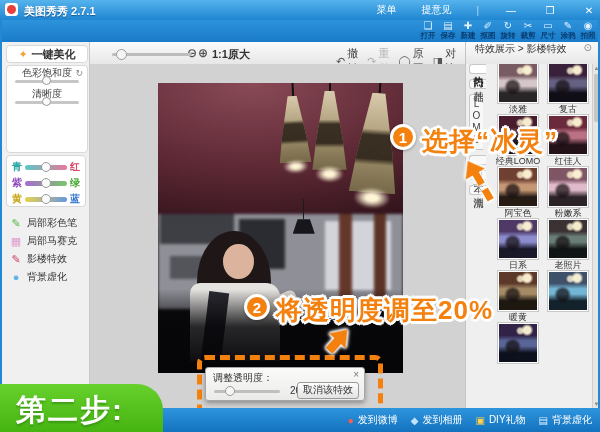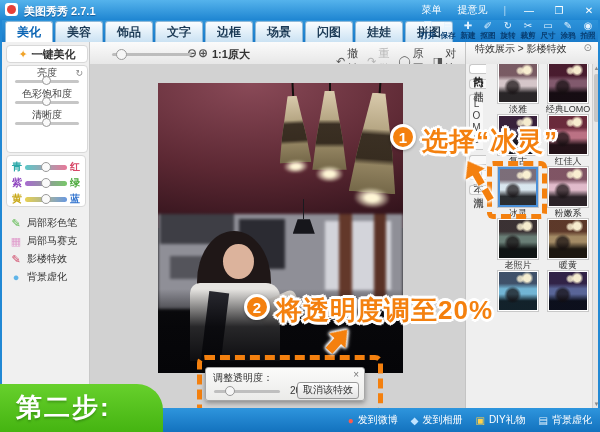--- a/index.html
+++ b/index.html
@@ -4,21 +4,21 @@
 <style>
   html,body{margin:0;padding:0;background:#888;}
   #app{position:relative;width:600px;height:432px;overflow:hidden;
        font-family:"Liberation Sans","DejaVu Sans",sans-serif;background:#701a75;}
   .abs{position:absolute;}
   
   .titlebar{left:0;top:0;width:600px;height:20px;background:linear-gradient(#55b3ec,#1f86d2);}
   .logo{left:5px;top:3px;width:13px;height:13px;border-radius:3px;background:#fff;}
   .logo i{position:absolute;left:2px;top:2px;width:9px;height:9px;border-radius:50%;background:#e6403a;}
   .wtitle{left:24px;top:4px;font-size:11px;font-weight:bold;color:#fff;text-shadow:0 1px 1px rgba(0,40,90,.5);}
-  .titlebar-right{right:4px;top:3px;display:flex;gap:16px;align-items:center;color:#fff;font-size:10px;justify-content:flex-end;}
+  .titlebar-right{right:4px;top:3px;display:flex;gap:25px;align-items:center;color:#fff;font-size:10px;justify-content:flex-end;}
   .winbtn{width:14px;text-align:center;cursor:default;font-size:10px;}
   .tsep{opacity:.6}
   
   .tabstrip{left:0;top:20px;width:600px;height:22px;background:linear-gradient(#2d93da,#1a7bca);border-bottom:1px solid #13659f;}
   .tabs{left:5px;bottom:0;display:flex;gap:2px;position:absolute;}
   .tab{height:18px;padding:2px 11px 0;font-size:12px;font-weight:bold;color:#1c3a55;
        background:linear-gradient(#fafdff,#cbe2f3);border:1px solid #8fb9d8;border-bottom:none;
        border-radius:3px 3px 0 0;}
   .tab.active{background:#fff;color:#0a64b4;}
   .quicktools{right:2px;top:1px;display:flex;position:absolute;}
@@ -134,21 +134,21 @@
      color:#fff;font-weight:bold;font-size:15px;display:flex;align-items:center;justify-content:center;
      box-shadow:0 1px 3px rgba(0,0,0,.3);z-index:70;}
   .anntext{font-size:26px;font-weight:bold;color:#f4800e;z-index:70;white-space:nowrap;letter-spacing:1px;
      text-shadow:-2px -2px 0 #fff,2px -2px 0 #fff,-2px 2px 0 #fff,2px 2px 0 #fff,-3px 0 0 #fff,3px 0 0 #fff,0 -3px 0 #fff,0 3px 0 #fff;}
   .arrow{z-index:70;filter:drop-shadow(0 0 1.5px #fff) drop-shadow(0 0 1.5px #fff) drop-shadow(0 0 1px #fff);}
   .arrow .head{width:0;height:0;border-left:11px solid transparent;border-right:11px solid transparent;border-bottom:15px solid #f4800e;margin:0 auto;}
   .arrow .shaft{width:9px;margin:0 auto;background:#f4800e;}
   .arrow .shaft.dashed{width:0;background:none;border-left:7px dashed #f4800e;}
   .banner{left:0;top:384px;width:163px;height:48px;background:linear-gradient(#67d02c,#45b411);
      border-top-right-radius:26px;z-index:60;}
-  .banner .t{position:absolute;left:16px;top:6px;font-size:26px;font-weight:bold;color:#fff;letter-spacing:2px;
+  .banner .t{position:absolute;left:16px;top:6px;font-size:30px;font-weight:bold;color:#fff;letter-spacing:2px;
      text-shadow:0 2px 2px rgba(30,100,10,.4);}
   .edge{width:2px;background:#2188d4;z-index:5;}
 </style>
 </head>
 <body>
 
 <div id="app">
 
   <div class="abs titlebar">
     <div class="abs logo">
@@ -159,40 +159,20 @@
       <span>菜单</span>
       <span>提意见</span>
       <span class="tsep">|</span>
       <span class="winbtn">—</span>
       <span class="winbtn">❐</span>
       <span class="winbtn">✕</span>
     </div>
   </div>
 
   <div class="abs tabstrip">
-    <div class="tabs">
-
-        <div class="tab active">美化</div>
-
-        <div class="tab">美容</div>
-
-        <div class="tab">饰品</div>
-
-        <div class="tab">文字</div>
-
-        <div class="tab">边框</div>
-
-        <div class="tab">场景</div>
-
-        <div class="tab">闪图</div>
-
-        <div class="tab">娃娃</div>
-
-        <div class="tab">拼图</div>
-      </div>
     <div class="quicktools">
 
         <div class="qt">
           <span class="g">❏</span>
           <span class="l">打开</span>
         </div>
 
         <div class="qt">
           <span class="g">▤</span>
           <span class="l">保存</span>
@@ -277,26 +257,20 @@
 
   <div class="abs sidebar">
     <div class="sbox enhance">
       <span class="g" style="color:#f0a32a">✦</span>
       <span class="l">一键美化</span>
     </div>
     <div class="sbox adjbox">
       <span class="reset">↻</span>
       <div>
 
-          <div class="adjrow">
-            <div class="lab">亮度</div>
-            <div class="track">
-              <div class="knob"></div>
-            </div>
-          </div>
 
 
           <div class="adjrow">
             <div class="lab">色彩饱和度</div>
             <div class="track">
               <div class="knob"></div>
             </div>
           </div>
 
           <div class="adjrow">
@@ -423,45 +397,49 @@
       </div>
     <div class="egrid">
 
         <div class="ecell">
           <div class="thumb" style="--tint: #c9b6ba;"></div>
           <div class="elabel">淡雅</div>
         </div>
 
 
         <div class="ecell">
+          <div class="thumb" style="--tint: #3a3560;"></div>
+          <div class="elabel">复古</div>
+        </div>
+
+        <div class="ecell">
           <div class="thumb" style="--tint: #5e2b44;"></div>
           <div class="elabel">经典LOMO</div>
         </div>
 
         <div class="ecell">
-          <div class="thumb" style="--tint: #3a3560;"></div>
-          <div class="elabel">复古</div>
-        </div>
-
-        <div class="ecell">
           <div class="thumb" style="--tint: #a84a62;"></div>
           <div class="elabel">红佳人</div>
         </div>
 
-
-        <div class="ecell selected annotated">
-          <div class="thumb" style="--tint: #cfe0ea;"></div>
-          <div class="elabel">冰灵</div>
-        </div>
+        <div class="ecell">
+          <div class="thumb" style="--tint: #b57a4e;"></div>
+          <div class="elabel">阿宝色</div>
+        </div>
+
 
         <div class="ecell">
           <div class="thumb" style="--tint: #d8a8bc;"></div>
           <div class="elabel">粉嫩系</div>
         </div>
 
+        <div class="ecell">
+          <div class="thumb" style="--tint: #6b6bc0;"></div>
+          <div class="elabel">日系</div>
+        </div>
 
 
         <div class="ecell">
           <div class="thumb" style="--tint: #3f5a50;"></div>
           <div class="elabel">老照片</div>
         </div>
 
         <div class="ecell">
           <div class="thumb" style="--tint: #8a6a3a;"></div>
           <div class="elabel">暖黄</div>

